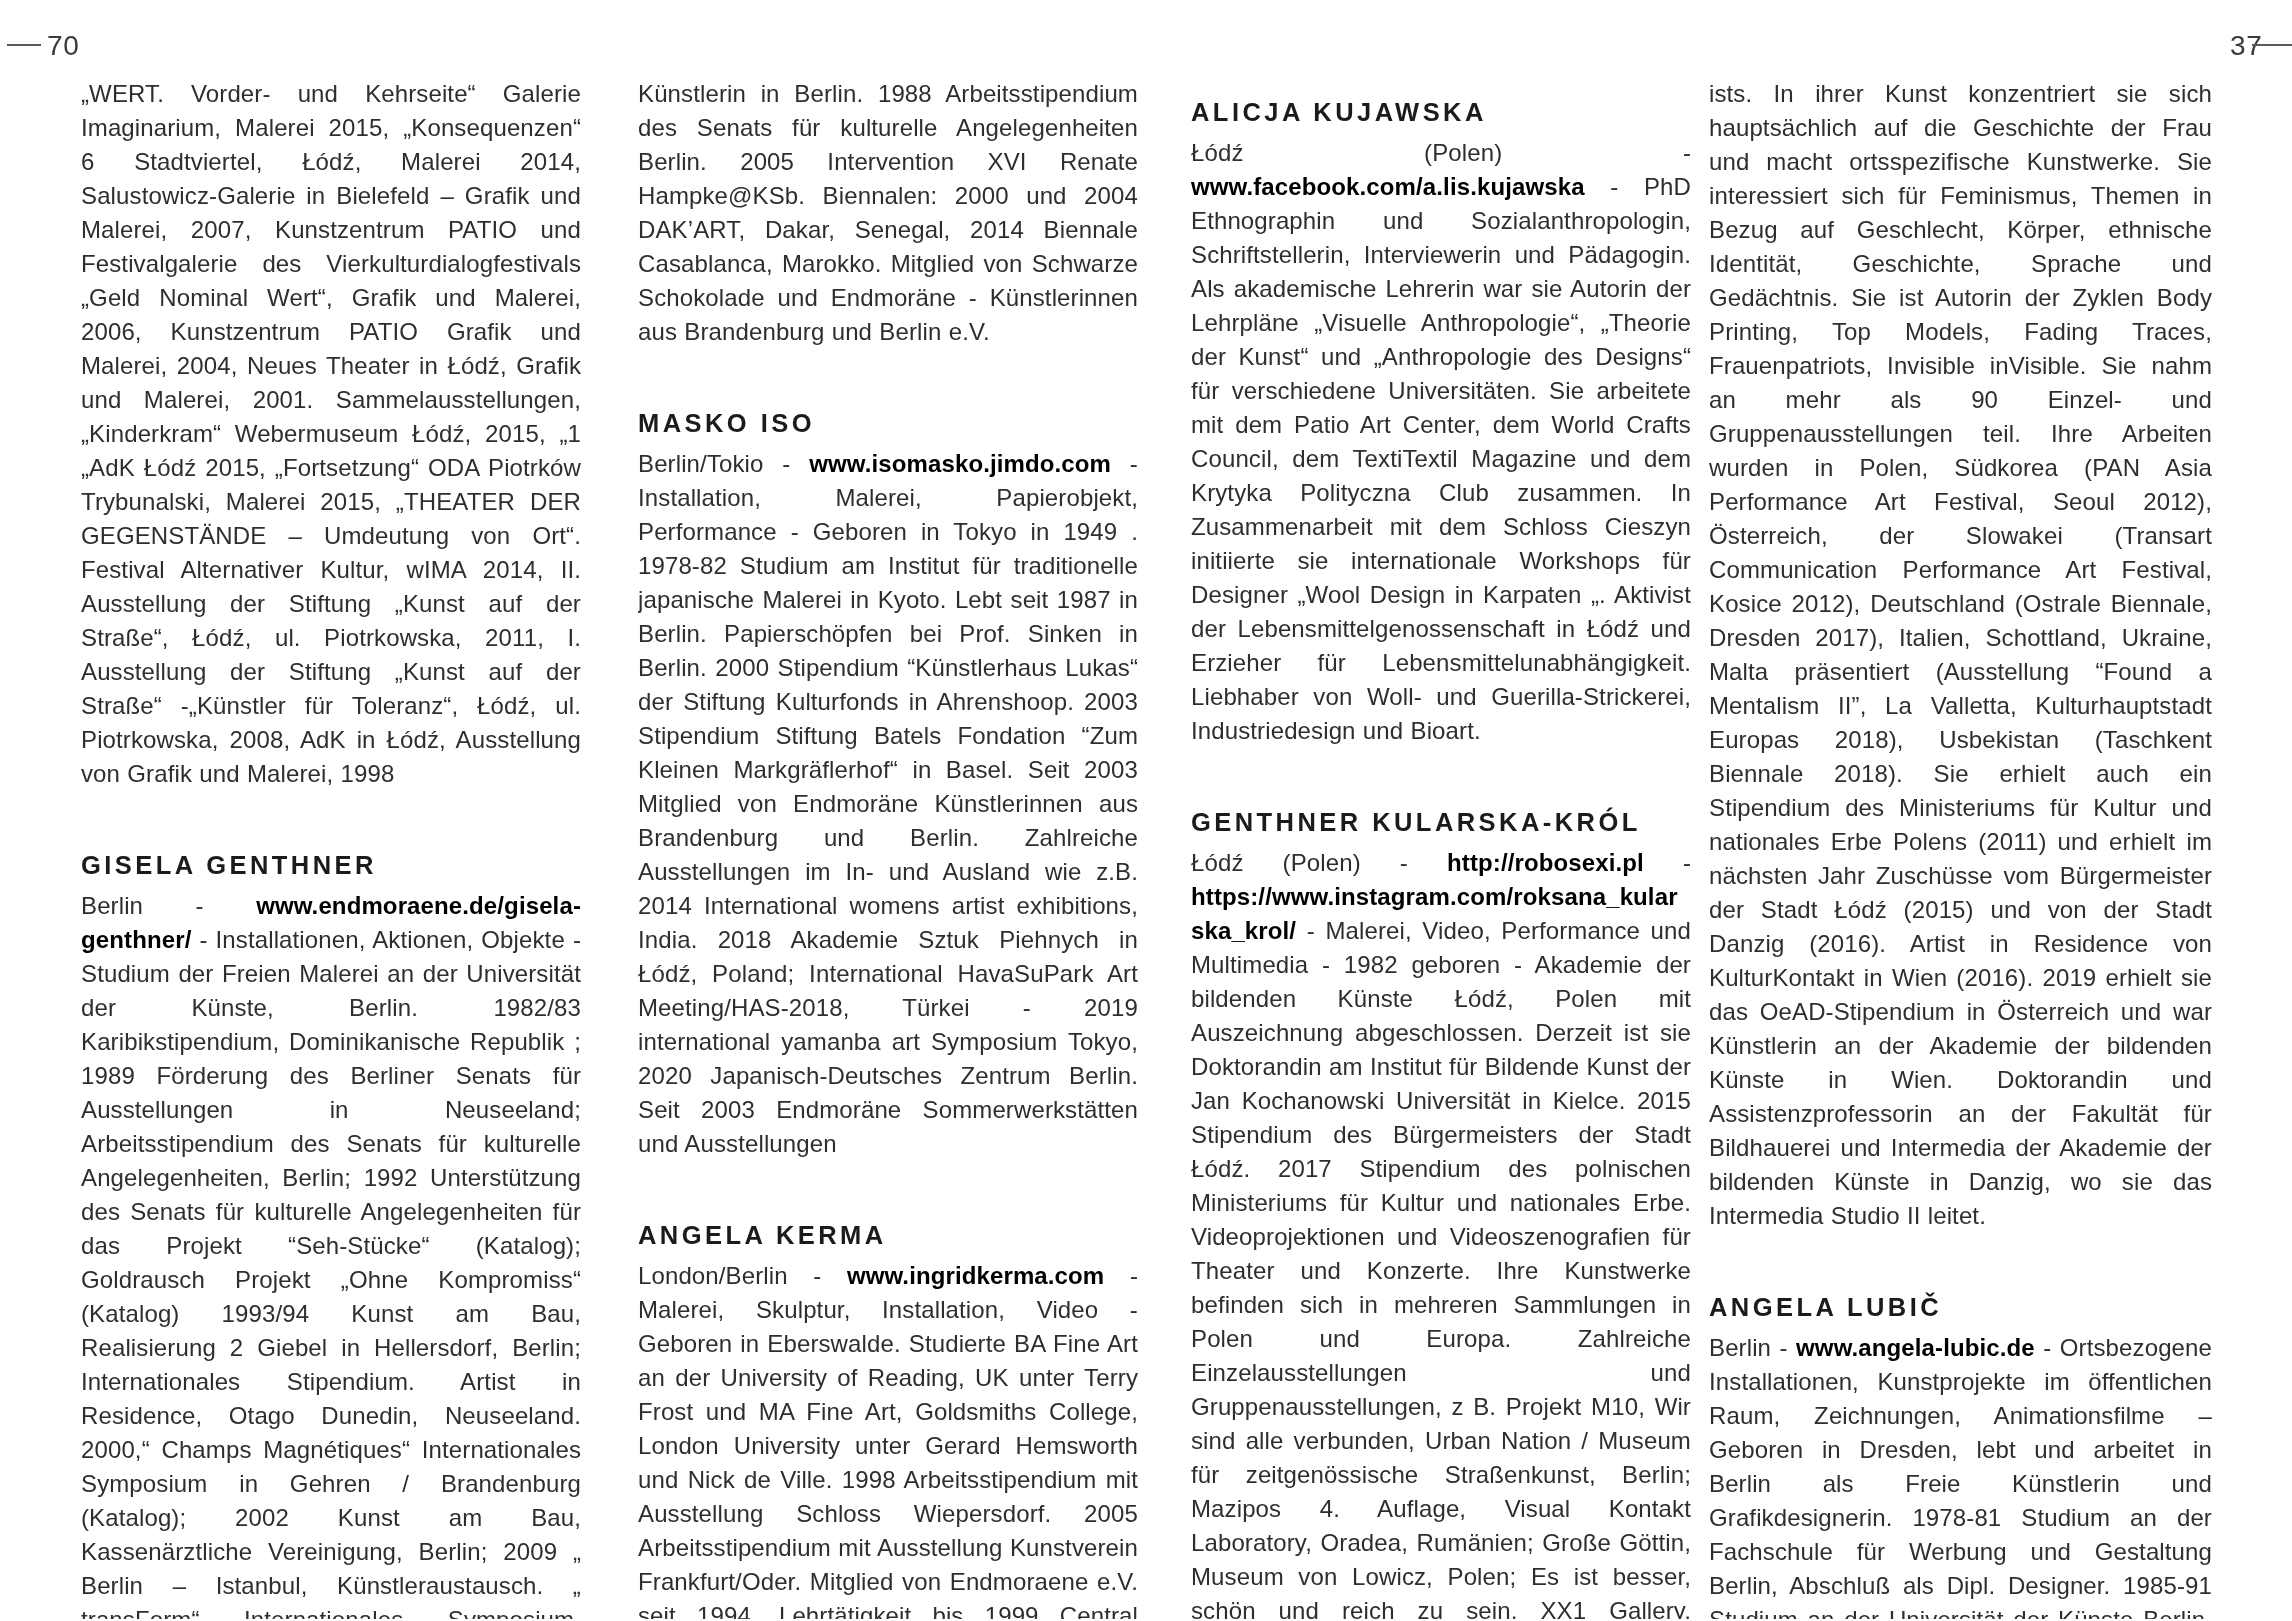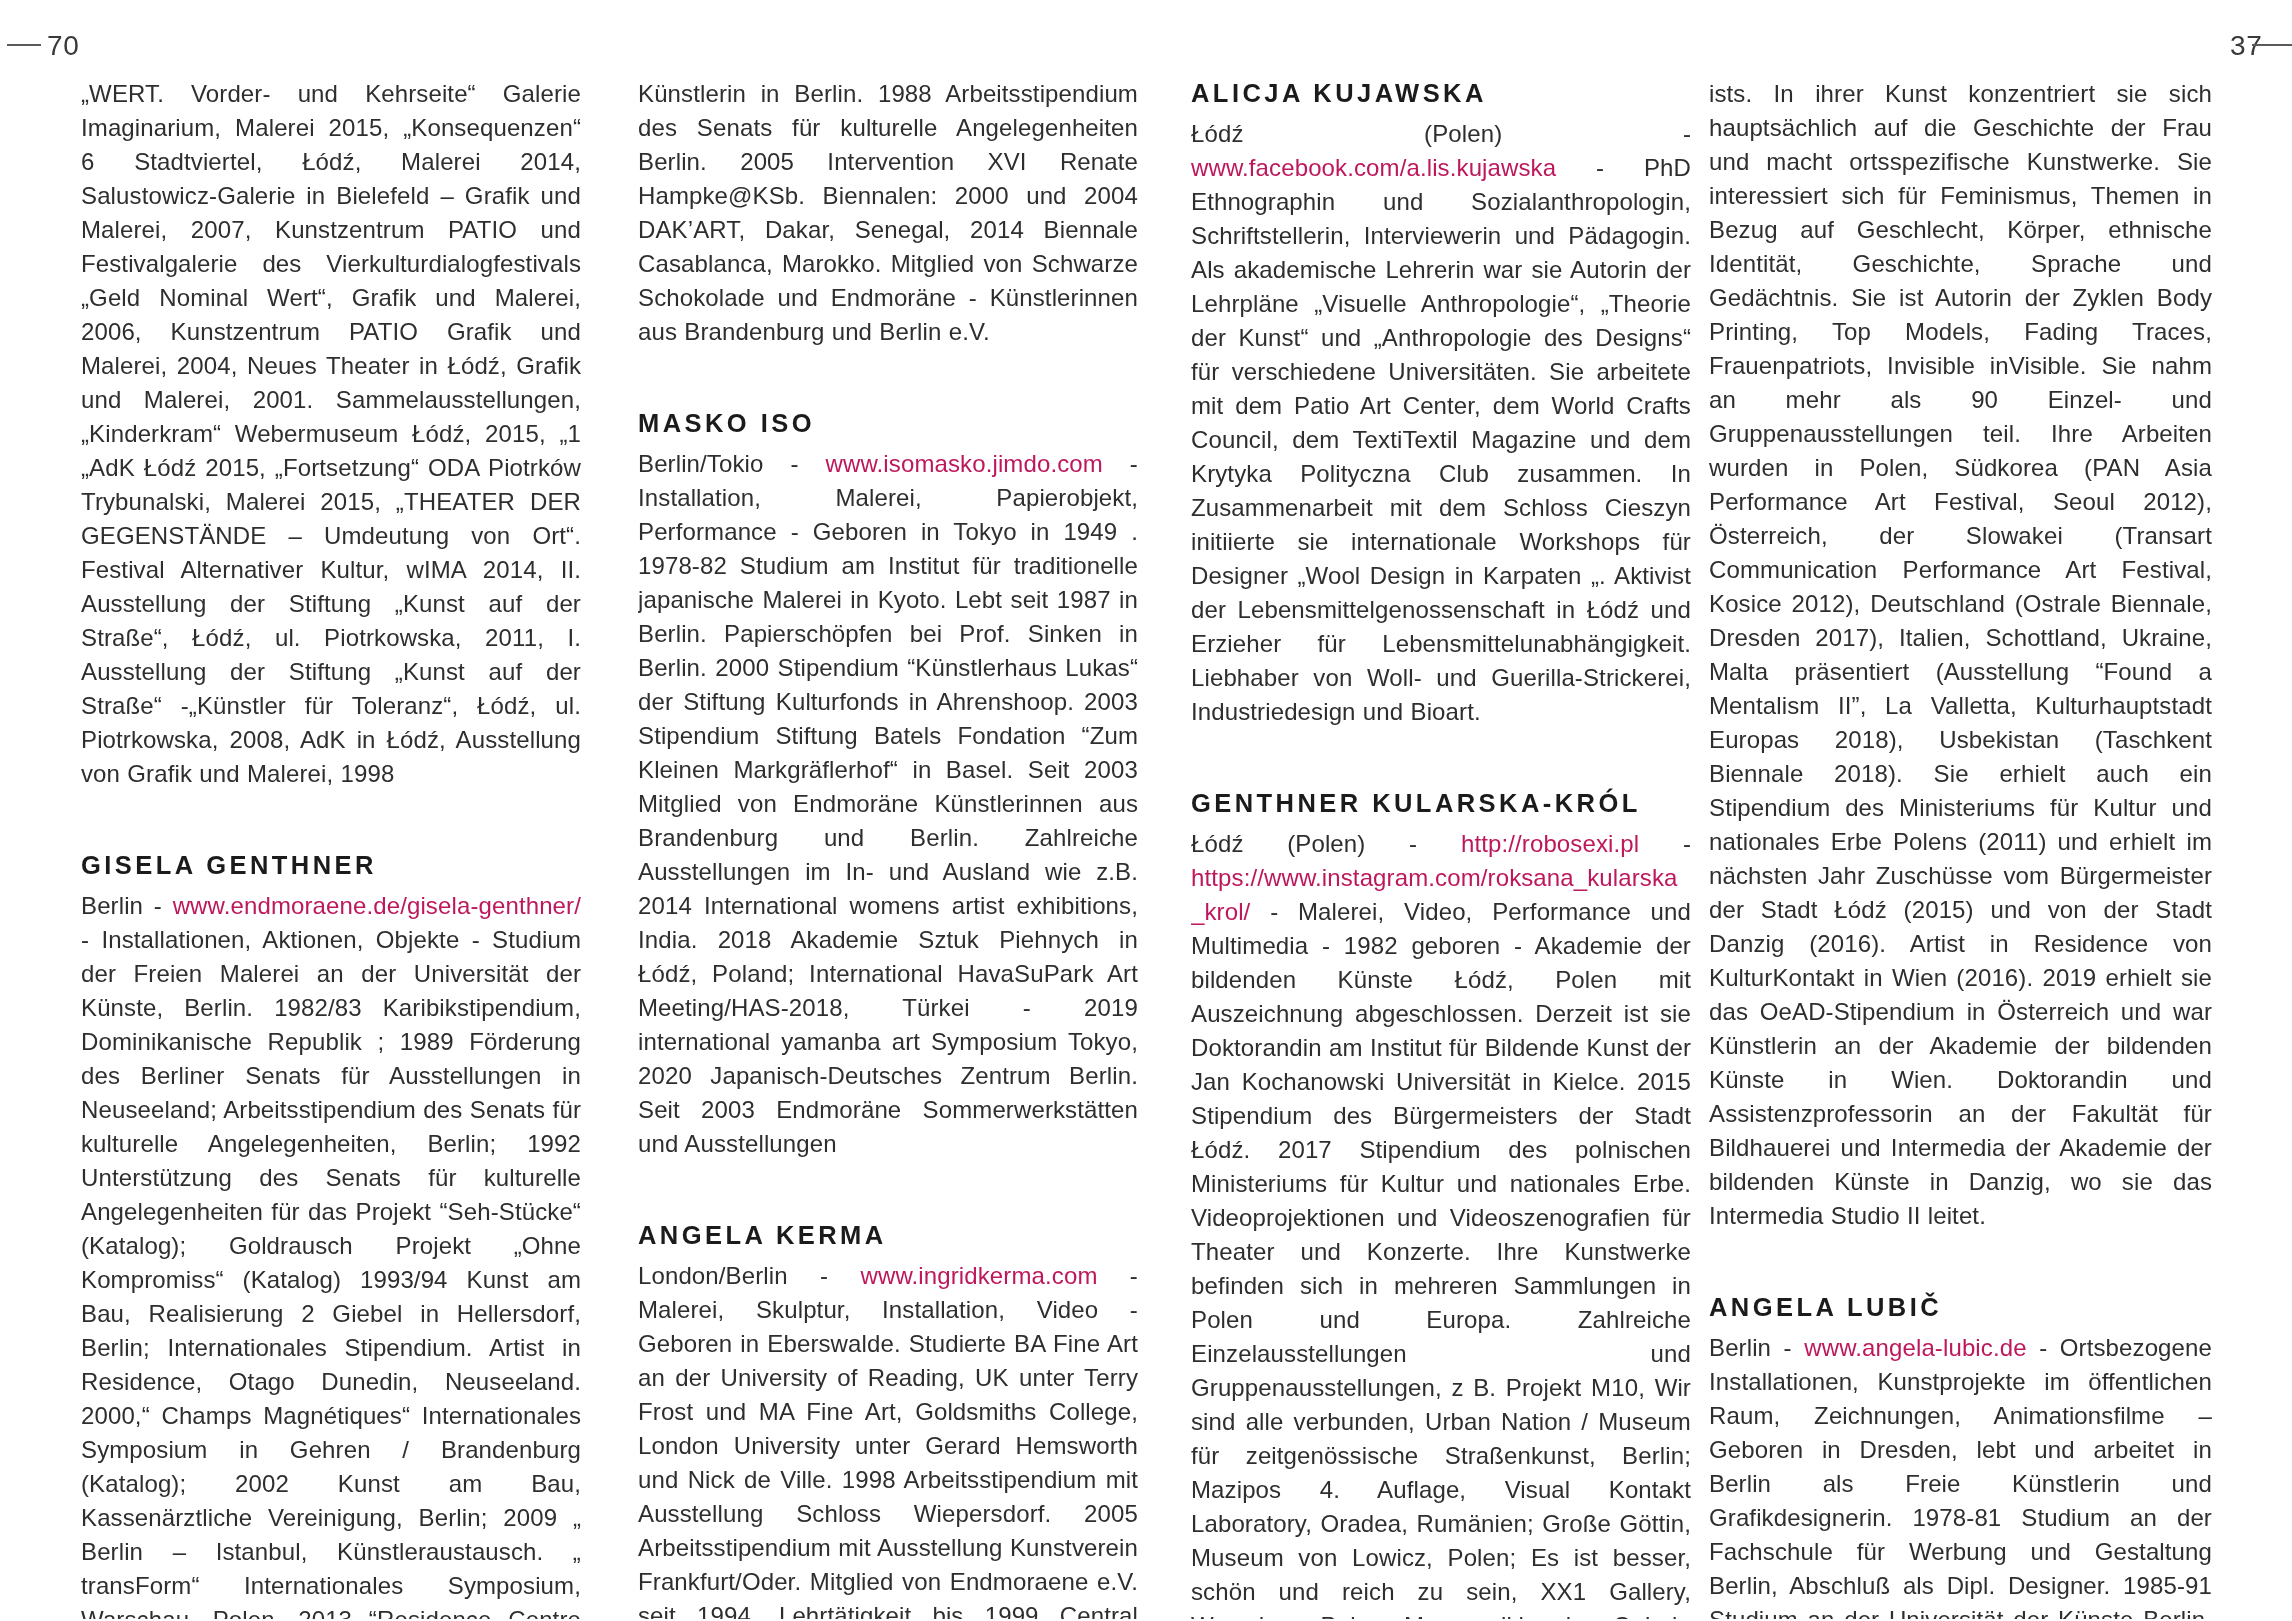--- a/index.html
+++ b/index.html
@@ -57,24 +57,25 @@
   }
   h2.artist-name {
     margin: 59px 0 9px 0;
     font-size: 25.5px;
     font-weight: 700;
     letter-spacing: 0.135em;
     color: #1b1b1b;
     text-align: left;
     line-height: 30px;
   }
-  .col > h2.artist-name:first-child { margin-top: 1px; }
+  .col > h2.artist-name:first-child { margin-top: 20px; }
   .url {
-    color: #be185d;
+    color: #000000;
     overflow-wrap: anywhere;
+    font-weight: bold;
   }
 </style>
 </head>
 <body>
 
 <div class="page-rule" id="rule-left"></div>
 <span class="pagenum" id="pagenum-left">70</span>
 
 <span class="pagenum" id="pagenum-right">37</span>
 <div class="page-rule" id="rule-right"></div>

